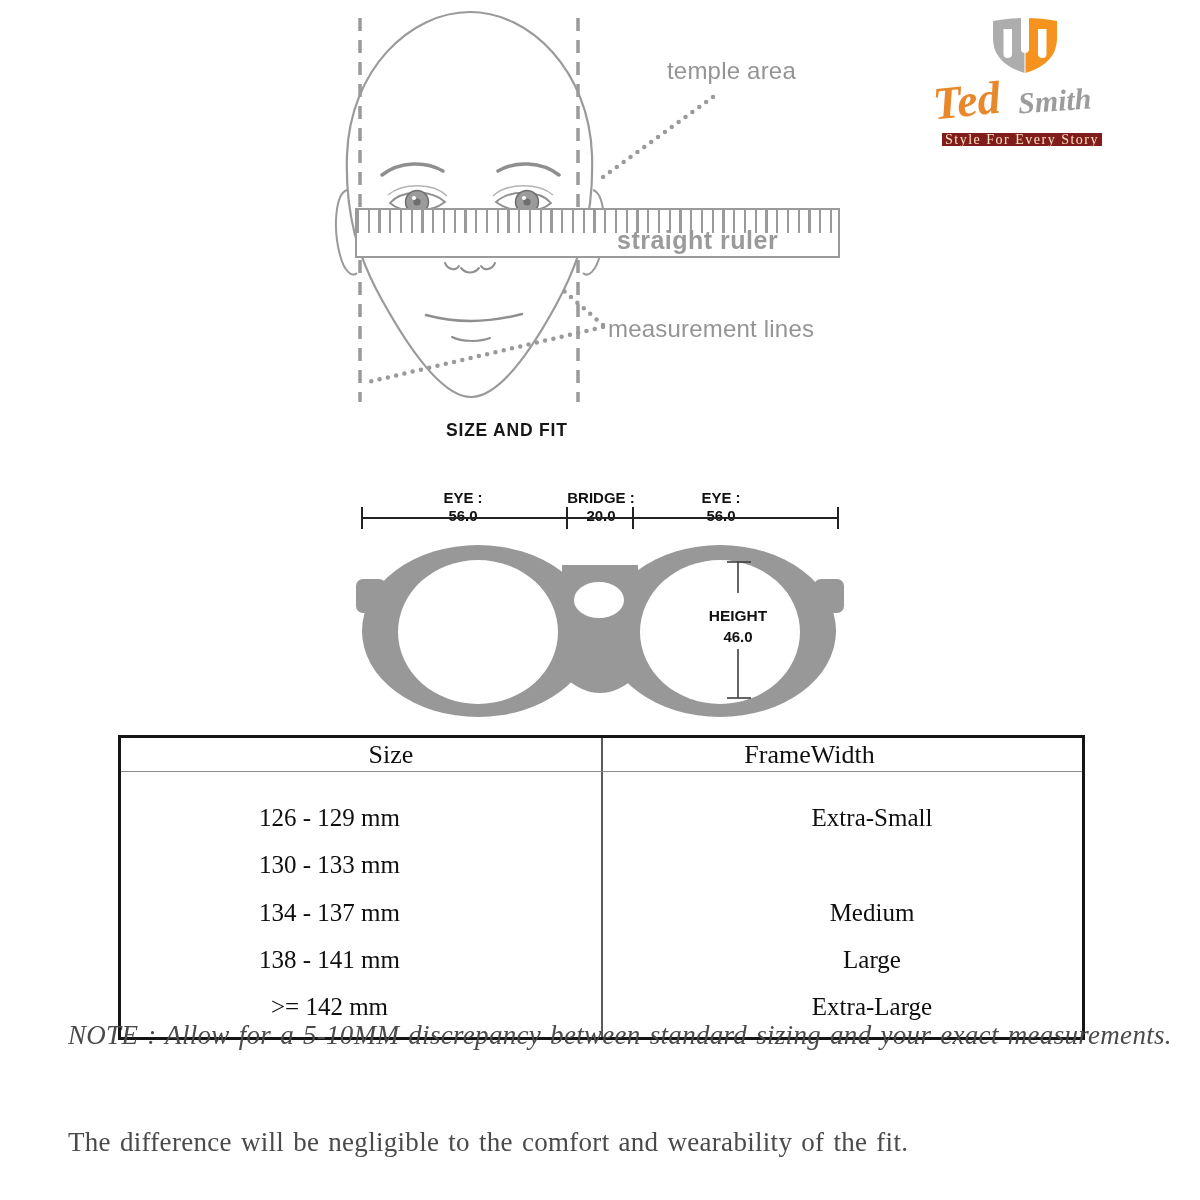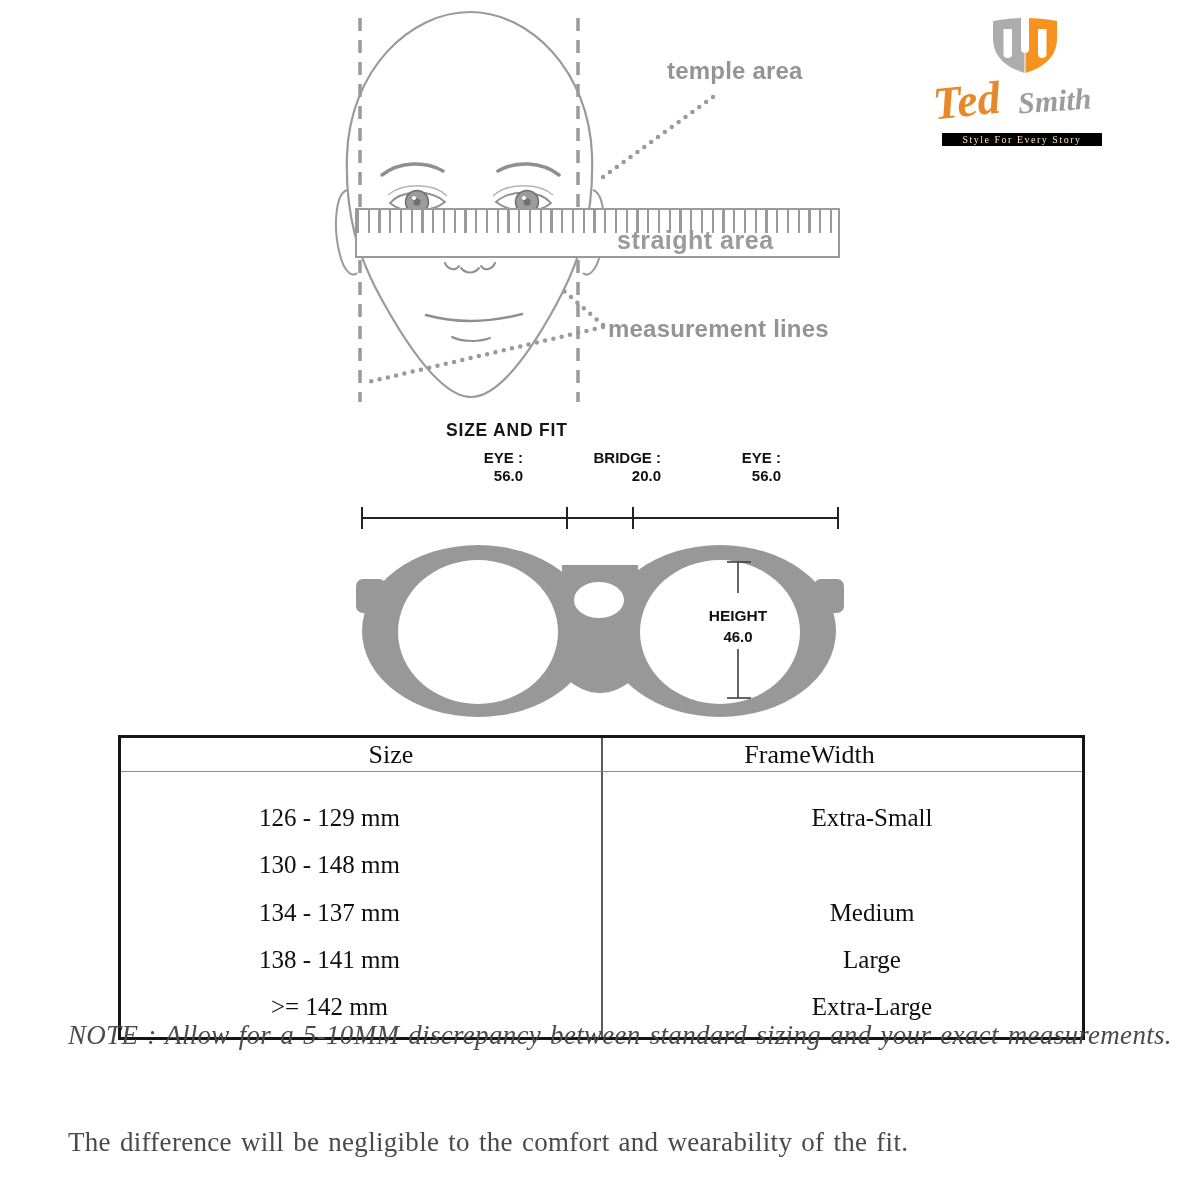--- a/index.html
+++ b/index.html
@@ -3,40 +3,40 @@
 <meta charset="utf-8">
 <style>
   html,body{margin:0;padding:0;background:#fff;}
   #canvas{
     position:relative;width:1200px;height:1200px;background:#ffffff;overflow:hidden;
     font-family:"Liberation Sans",sans-serif;
   }
   .abs{position:absolute;}
   
   .diagram-label{
-    color:#949494;font-weight:700;font-size:24px;letter-spacing:.2px;white-space:nowrap;
+    color:#949494;font-weight:400;font-size:24px;letter-spacing:.2px;white-space:nowrap;
   }
   
   #ruler{
     left:355px;top:208px;width:481px;height:46px;border:2px solid #9a9a9a;background:#fff;
   }
   #ruler-ticks{
     position:absolute;left:0;top:0;width:100%;height:23px;
     background:repeating-linear-gradient(90deg,#9a9a9a 0,#9a9a9a 2.2px,transparent 2.2px,transparent 10.75px);
   }
   #ruler-label{
     position:absolute;left:260px;top:16px;font-size:25px;font-weight:700;color:#9a9a9a;letter-spacing:.5px;white-space:nowrap;
   }
   
   #size-fit-title{
     left:446px;top:420px;width:320px;text-align:left;
     font-size:17.5px;font-weight:700;color:#161616;letter-spacing:.8px;
   }
   .meas-label{
-    top:449px;width:120px;text-align:right;font-size:15px;font-weight:700;color:#111;line-height:18px;white-space:nowrap;
+    top:489px;width:120px;text-align:center;font-size:15px;font-weight:700;color:#111;line-height:18px;white-space:nowrap;
   }
   
   #size-table{
     left:118px;top:735px;width:961px;height:299px;border:3px solid #151515;background:#fff;
   }
   #size-table .colsep{
     position:absolute;left:480px;top:0;width:2px;height:100%;background:#5a5a5a;
   }
   #size-table .thead{
     position:absolute;left:0;top:0;width:100%;height:33px;border-bottom:1.5px solid #8a8a8a;
@@ -60,22 +60,22 @@
   
   #logo-ted{
     left:933px;top:74px;font-family:"Liberation Serif",serif;font-style:italic;font-weight:700;
     font-size:46px;color:#e8882a;transform:rotate(-6deg);
   }
   #logo-smith{
     left:1018px;top:84px;font-family:"Liberation Serif",serif;font-style:italic;font-weight:600;
     font-size:30px;color:#9c9c9c;transform:rotate(-4deg);
   }
   #logo-tagline{
-    left:942px;top:133px;width:160px;height:13px;background:#000000;
-    text-align:center;font-family:"Liberation Serif",serif;font-size:10px;line-height:13px;
+    left:942px;top:133px;width:160px;height:13px;background:#7f1d1d;
+    text-align:center;font-family:"Liberation Serif",serif;font-size:14px;line-height:13px;
     color:#ffe3bc;letter-spacing:1.5px;white-space:nowrap;
   }
 </style>
 </head>
 <body>
 
 <div id="canvas">
 
   <svg class="abs" style="left:330px;top:5px;" width="290" height="400" viewBox="0 0 290 400">
 
@@ -104,21 +104,21 @@
 
     <path d="M 96,310 C 125,318 158,318 192,309" fill="none" stroke="#8f8f8f" stroke-width="2.4" stroke-linecap="round"></path>
     <path d="M 122,332 C 132,337 150,337 160,333" fill="none" stroke="#8f8f8f" stroke-width="2" stroke-linecap="round"></path>
 
     <line x1="30" y1="13" x2="30" y2="397" stroke="#9a9a9a" stroke-width="3.5" stroke-dasharray="13 9"></line>
     <line x1="248" y1="13" x2="248" y2="397" stroke="#9a9a9a" stroke-width="3.5" stroke-dasharray="13 9"></line>
   </svg>
 
   <div id="ruler" class="abs">
     <div id="ruler-ticks"></div>
-    <div id="ruler-label">straight area</div>
+    <div id="ruler-label">straight ruler</div>
   </div>
 
   <svg class="abs" style="left:0;top:0;pointer-events:none;" width="1200" height="460" viewBox="0 0 1200 460">
     <line x1="713" y1="97" x2="599" y2="180" stroke="#9a9a9a" stroke-width="4.5" stroke-linecap="round" stroke-dasharray="0 8.5"></line>
     <line x1="603" y1="325" x2="564" y2="291" stroke="#9a9a9a" stroke-width="4.5" stroke-linecap="round" stroke-dasharray="0 8.5"></line>
     <line x1="603" y1="327" x2="364" y2="383" stroke="#9a9a9a" stroke-width="4.5" stroke-linecap="round" stroke-dasharray="0 8.5"></line>
   </svg>
 
   <div class="abs diagram-label" style="left:667px;top:57px;">temple area</div>
   <div class="abs diagram-label" style="left:608px;top:315px;">measurement lines</div>
@@ -180,21 +180,21 @@
     <div class="colsep"></div>
     <div class="thead">
       <div class="th right right-col">Size</div>
       <div class="th left-col">FrameWidth</div>
     </div>
     <div class="trow" style="top:62px;">
       <div class="td left-col">126 - 129 mm</div>
       <div class="td right right-col">Extra-Small</div>
     </div>
     <div class="trow" style="top:109px;">
-      <div class="td left-col">130 - 148 mm</div>
+      <div class="td left-col">130 - 133 mm</div>
     </div>
     <div class="trow" style="top:157px;">
       <div class="td left-col">134 - 137 mm</div>
       <div class="td right right-col">Medium</div>
     </div>
     <div class="trow" style="top:204px;">
       <div class="td left-col">138 - 141 mm</div>
       <div class="td right right-col">Large</div>
     </div>
     <div class="trow" style="top:251px;">

